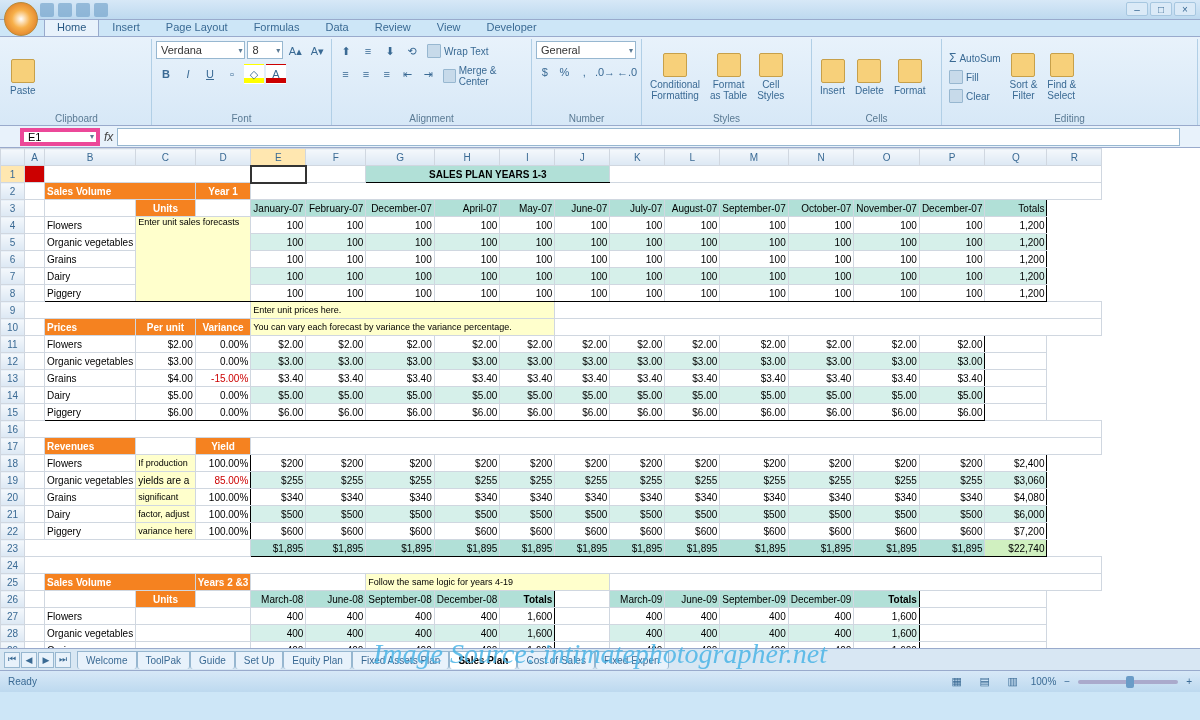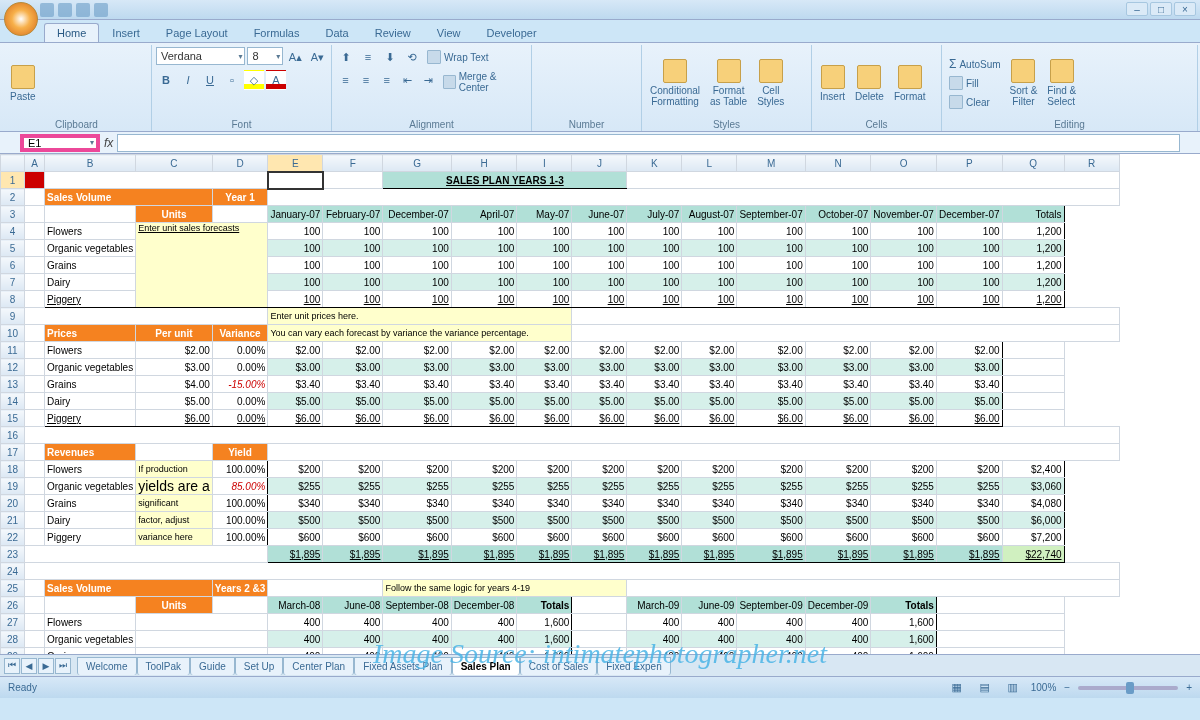--- a/index.html
+++ b/index.html
@@ -4,21 +4,21 @@
 <style>
 * { margin:0; padding:0; box-sizing:border-box; font-family:'Segoe UI',Tahoma,sans-serif; }
 body { width:1200px; height:720px; background:#cde6f7; overflow:hidden; font-size:11px; }
 .titlebar { height:20px; background:linear-gradient(#d7e8f7,#bdd9ef); display:flex; align-items:center; position:relative; border-bottom:1px solid #9ac; }
 .titlebar .qat { display:flex; gap:4px; margin-left:40px; align-items:center; }
 .titlebar .qat .i { width:14px; height:14px; background:#6a9cc7; opacity:.6; border-radius:2px; }
 .titlebar .title { position:absolute; left:50%; transform:translateX(-50%); color:#3a6a94; font-size:12px; }
 .titlebar .winbtns { position:absolute; right:4px; top:2px; display:flex; gap:2px; }
 .titlebar .winbtns div { width:22px; height:14px; background:#dbeaf7; border:1px solid #a7c7e0; border-radius:2px; display:flex; align-items:center; justify-content:center; font-size:10px; color:#3a6a94; }
 .office-btn { position:absolute; left:4px; top:2px; width:34px; height:34px; background:radial-gradient(circle,#fff,#f7b04a 40%,#d46a1a); border-radius:50%; border:1px solid #b78a3a; z-index:10; }
-.tabbar { height:22px; background:#cde6f7; display:flex; padding-left:44px; align-items:flex-end; }
+.tabbar { height:16px; background:#cde6f7; display:flex; padding-left:44px; align-items:flex-end; }
 .tab { padding:3px 12px; color:#3a6a94; font-size:11px; border:1px solid transparent; border-bottom:none; cursor:pointer; }
 .tab.active { background:#e8f2fb; border-color:#9ac; border-radius:3px 3px 0 0; color:#2a5a84; }
 .ribbon { height:90px; background:linear-gradient(#e8f2fb,#d7e8f7); border-top:1px solid #9ac; border-bottom:1px solid #9ac; display:flex; padding:2px 2px 0 2px; }
 .group { border-right:1px solid #b1cfe6; padding:2px 4px; display:flex; flex-direction:column; position:relative; }
 .group-label { position:absolute; bottom:1px; left:0; right:0; text-align:center; font-size:10px; color:#5a7a94; }
 .bigbtn { display:flex; flex-direction:column; align-items:center; justify-content:center; padding:2px 4px; color:#3a6a94; font-size:10px; gap:2px; cursor:pointer; }
 .bigbtn .ico { width:24px; height:24px; background:#f7d07a; border:1px solid #c7a04a; border-radius:2px; }
 .smbtn { display:flex; align-items:center; gap:3px; padding:1px 3px; color:#3a6a94; font-size:10px; cursor:pointer; }
 .smbtn .ico { width:14px; height:14px; background:#c7daea; border:1px solid #97b7d0; border-radius:1px; }
 .row { display:flex; gap:2px; }
@@ -39,24 +39,24 @@
 thead th { top:0; z-index:3; }
 tbody th { z-index:2; }
 .corner { width:24px; position:sticky; left:0; top:0; z-index:4; }
 td.l { text-align:left; }
 td.c { text-align:center; }
 .or { background:#f58220; color:#fff; font-weight:bold; }
 .teal { background:#b1e0d7; }
 .teal2 { background:#d6f0ea; }
 .yel { background:#ffffcc; }
 .gtot { background:#d0f0c0; }
-.red { color:#c00;font-style:italic; }
+.red { color:#c00; }
 .selcell { outline:2px solid #333; outline-offset:-1px; background:#fff; }
 .selhead { background:#ffe7b0 !important; }
-.bbord { border-bottom:1px solid #000 !important;text-decoration:underline; }
+.bbord { border-bottom:1px solid #000 !important; }
 .lbord { border-left:1px solid #000 !important; }
 .rbord { border-right:1px solid #000 !important; }
 .tbord { border-top:1px solid #000 !important; }
 .sheetbar { height:22px; background:#d8e7f3; border-top:1px solid #9ac; display:flex; align-items:center; padding:0 4px; font-size:10px; }
 .sheetbar .nav { display:flex; gap:1px; margin-right:6px; }
 .sheetbar .nav div { width:16px; height:16px; border:1px solid #97b7d0; background:#e8f2fb; display:flex; align-items:center; justify-content:center; font-size:9px; color:#3a6a94; cursor:pointer; }
 .sheetbar .st { padding:3px 8px; background:#e8f2fb; border:1px solid #97b7d0; border-bottom:none; cursor:pointer; color:#3a6a94; border-radius:0 0 3px 3px; }
 .sheetbar .st.active { background:#fff; font-weight:bold; color:#000; }
 .status { height:22px; background:linear-gradient(#d7e8f7,#bdd9ef); border-top:1px solid #9ac; display:flex; align-items:center; padding:0 8px; font-size:10px; color:#3a6a94; justify-content:space-between; }
 .status .right { display:flex; align-items:center; gap:8px; }
@@ -148,20 +148,30 @@
         <div class="toolbtn">⇥</div>
         <div class="smbtn">
             <div class="ico"></div>
             <span>Merge &amp; Center</span>
           </div>
       </div>
     </div>
     <div class="group-label">Alignment</div>
   </div>
   <div class="group" style="width:110px">
+    <div class="col" style="gap:3px">
+      <div class="dd" style="width:100px">General</div>
+      <div class="row">
+        <div class="toolbtn">$</div>
+        <div class="toolbtn">%</div>
+        <div class="toolbtn">,</div>
+        <div class="toolbtn">.0→</div>
+        <div class="toolbtn">←.0</div>
+      </div>
+    </div>
     <div class="group-label">Number</div>
   </div>
   <div class="group" style="width:170px">
     <div class="row" style="height:72px">
       <div class="bigbtn">
           <div class="ico"></div>
           <span style="white-space:pre-line;text-align:center">Conditional
 Formatting</span>
         </div>
       <div class="bigbtn">
@@ -528,21 +538,21 @@
           <td class="">$200</td>
           <td class="">$200</td>
           <td class="">$200</td>
           <td class="">$200</td>
           <td class="rbord">$2,400</td>
         </tr>
         <tr>
           <th class="rh ">19</th>
           <td class=""></td>
           <td class="l lbord">Organic vegetables</td>
-          <td class="yel l" style="font-size:14px">yields are a</td>
+          <td class="yel l" style="font-size:10px">yields are a</td>
           <td class="red rbord">85.00%</td>
           <td class="teal2 ">$255</td>
           <td class="teal2 ">$255</td>
           <td class="teal2 ">$255</td>
           <td class="teal2 ">$255</td>
           <td class="teal2 ">$255</td>
           <td class="teal2 ">$255</td>
           <td class="teal2 ">$255</td>
           <td class="teal2 ">$255</td>
           <td class="teal2 ">$255</td>
@@ -723,21 +733,21 @@
     <div>⏮</div>
     <div>◀</div>
     <div>▶</div>
     <div>⏭</div>
   </div>
   <div id="stabs" style="display:flex">
       <div class="st ">Welcome</div>
       <div class="st ">ToolPak</div>
       <div class="st ">Guide</div>
       <div class="st ">Set Up</div>
-      <div class="st ">Center Plan</div>
+      <div class="st ">Equity Plan</div>
       <div class="st ">Fixed Assets Plan</div>
       <div class="st active">Sales Plan</div>
       <div class="st ">Cost of Sales</div>
       <div class="st ">Fixed Expen</div>
     </div>
 </div>
 
 <div class="status">
   <span>Ready</span>
   <div class="right">

